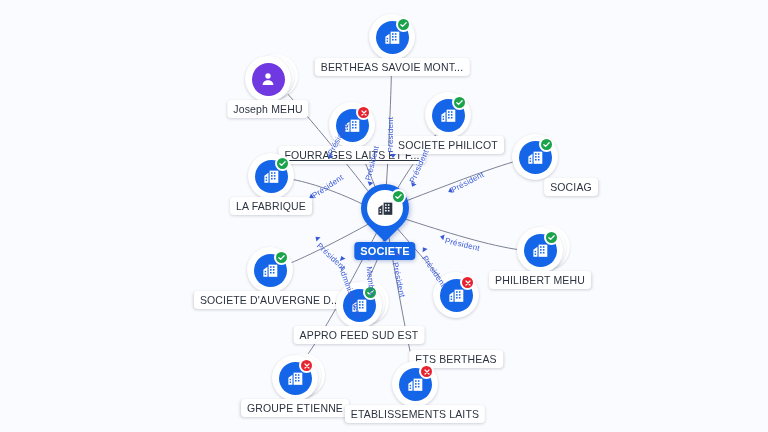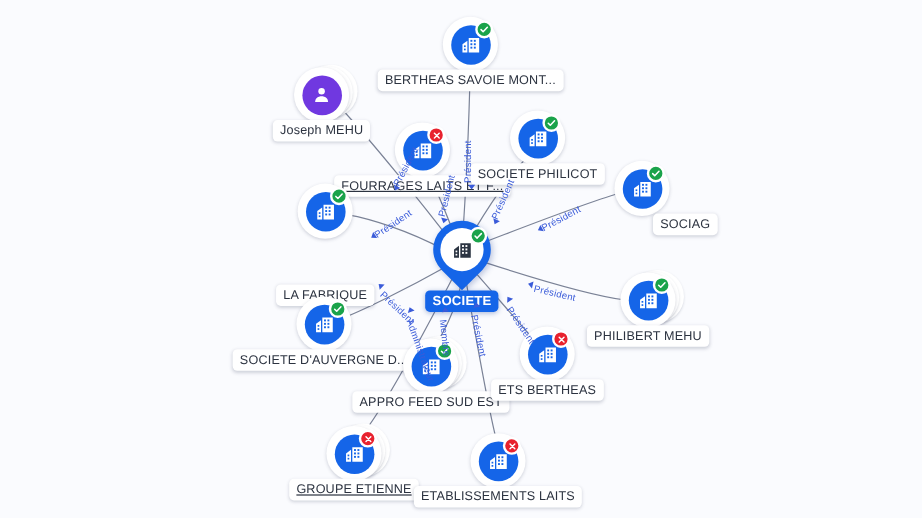--- a/index.html
+++ b/index.html
@@ -339,21 +339,21 @@
               <rect x="4.6" y="12.4" width="1.8" height="1.8" fill="#1565e8"></rect>
               <rect x="4.6" y="15.8" width="1.8" height="1.8" fill="#1565e8"></rect>
             </svg>
           </div>
         </div>
         <div class="badge ok">
           <svg width="9" height="9" viewBox="0 0 24 24" fill="none">
             <path d="M5 12.5l4.6 4.6L19 7.2" stroke="#ffffff" stroke-width="3.4" stroke-linecap="round" stroke-linejoin="round"></path>
           </svg>
         </div>
-        <div class="node-label" style="left: 0px; margin-top: 40px;">LA FABRIQUE</div>
+        <div class="node-label" style="left: 0px;">LA FABRIQUE</div>
       </div>
       <div class="node stacked" style="left: 540px; top: 250px;">
         <div class="stack-a"></div>
         <div class="stack-b"></div>
         <div class="node-puck">
           <div class="node-disc">
             <svg width="19" height="19" viewBox="0 0 24 24" fill="none">
               <path d="M3 20V11.2L8.2 7.4V20z" fill="#ffffff"></path>
               <path d="M9.6 20V4.6L20.6 4.6V20z" fill="#ffffff"></path>
               <rect x="11.4" y="6.6" width="2" height="2" fill="#1565e8"></rect>
@@ -439,21 +439,21 @@
               <rect x="4.6" y="12.4" width="1.8" height="1.8" fill="#1565e8"></rect>
               <rect x="4.6" y="15.8" width="1.8" height="1.8" fill="#1565e8"></rect>
             </svg>
           </div>
         </div>
         <div class="badge err">
           <svg width="8" height="8" viewBox="0 0 24 24" fill="none">
             <path d="M6 6l12 12M18 6L6 18" stroke="#ffffff" stroke-width="3.6" stroke-linecap="round"></path>
           </svg>
         </div>
-        <div class="node-label" style="left: 0px;">ETS BERTHEAS</div>
+        <div class="node-label" style="left: 0px; margin-top: 34px;">ETS BERTHEAS</div>
       </div>
       <div class="node stacked" style="left: 295px; top: 378px;">
         <div class="stack-a"></div>
         <div class="stack-b"></div>
         <div class="node-puck">
           <div class="node-disc">
             <svg width="19" height="19" viewBox="0 0 24 24" fill="none">
               <path d="M3 20V11.2L8.2 7.4V20z" fill="#ffffff"></path>
               <path d="M9.6 20V4.6L20.6 4.6V20z" fill="#ffffff"></path>
               <rect x="11.4" y="6.6" width="2" height="2" fill="#1565e8"></rect>
@@ -465,21 +465,21 @@
               <rect x="4.6" y="12.4" width="1.8" height="1.8" fill="#1565e8"></rect>
               <rect x="4.6" y="15.8" width="1.8" height="1.8" fill="#1565e8"></rect>
             </svg>
           </div>
         </div>
         <div class="badge err">
           <svg width="8" height="8" viewBox="0 0 24 24" fill="none">
             <path d="M6 6l12 12M18 6L6 18" stroke="#ffffff" stroke-width="3.6" stroke-linecap="round"></path>
           </svg>
         </div>
-        <div class="node-label" style="left: 0px; text-decoration: underline;">GROUPE ETIENNE</div>
+        <div class="node-label" style="left: 0px;">GROUPE ETIENNE</div>
       </div>
       <div class="node" style="left: 415px; top: 384px;">
         <div class="node-puck">
           <div class="node-disc">
             <svg width="19" height="19" viewBox="0 0 24 24" fill="none">
               <path d="M3 20V11.2L8.2 7.4V20z" fill="#ffffff"></path>
               <path d="M9.6 20V4.6L20.6 4.6V20z" fill="#ffffff"></path>
               <rect x="11.4" y="6.6" width="2" height="2" fill="#1565e8"></rect>
               <rect x="15" y="6.6" width="2" height="2" fill="#1565e8"></rect>
               <rect x="11.4" y="10.2" width="2" height="2" fill="#1565e8"></rect>

